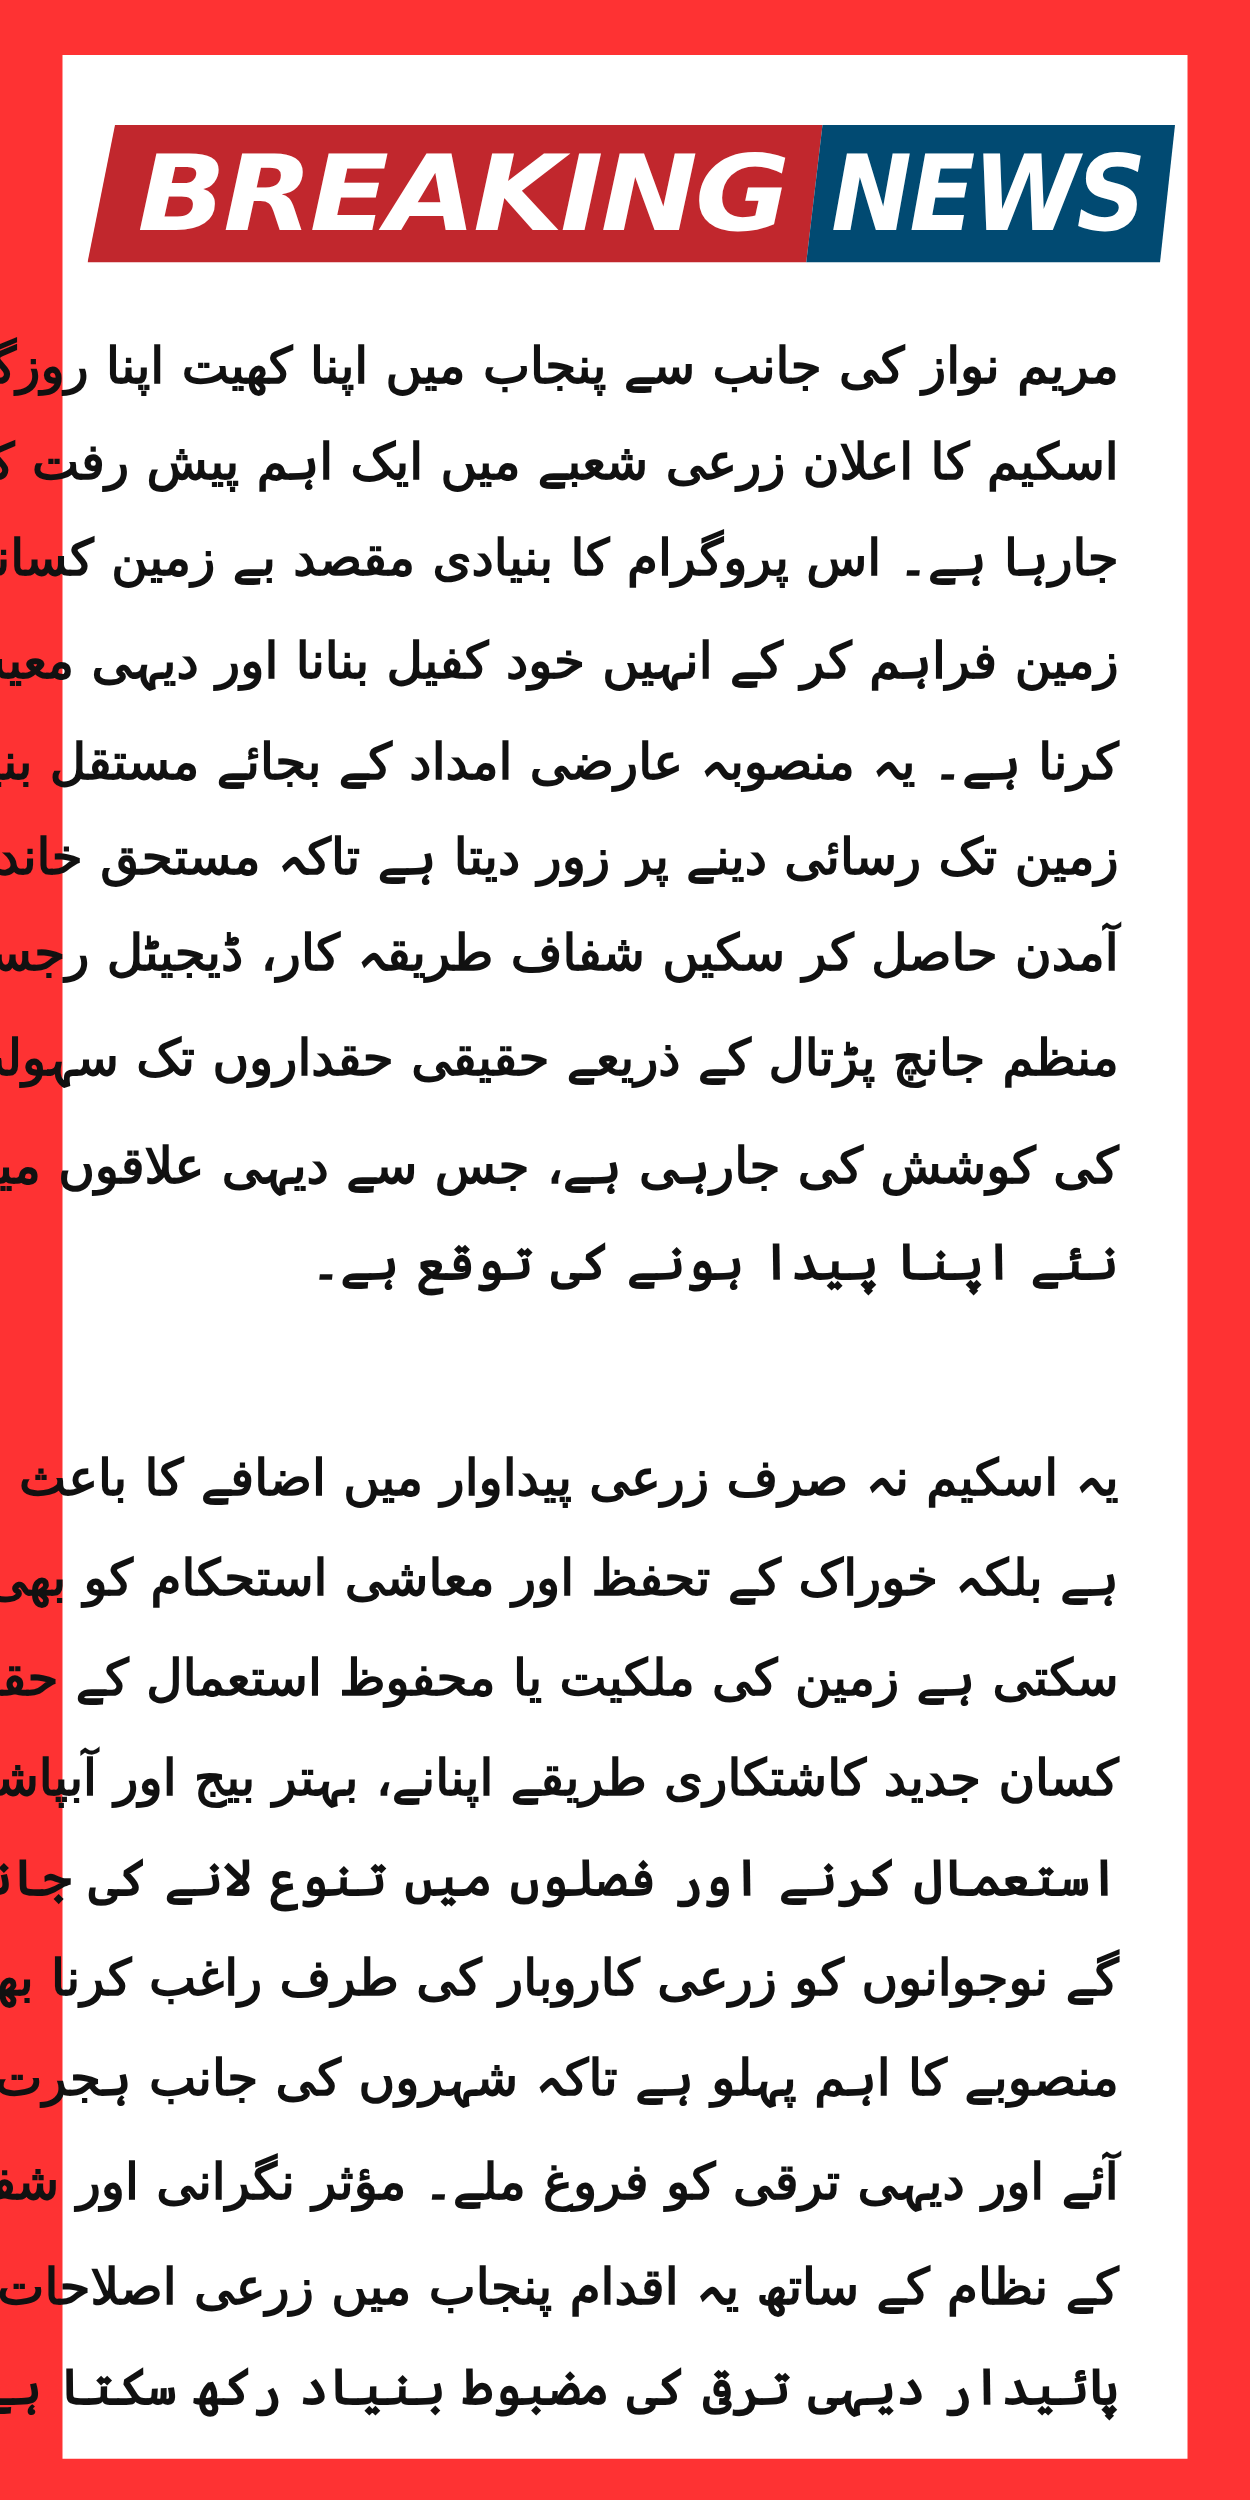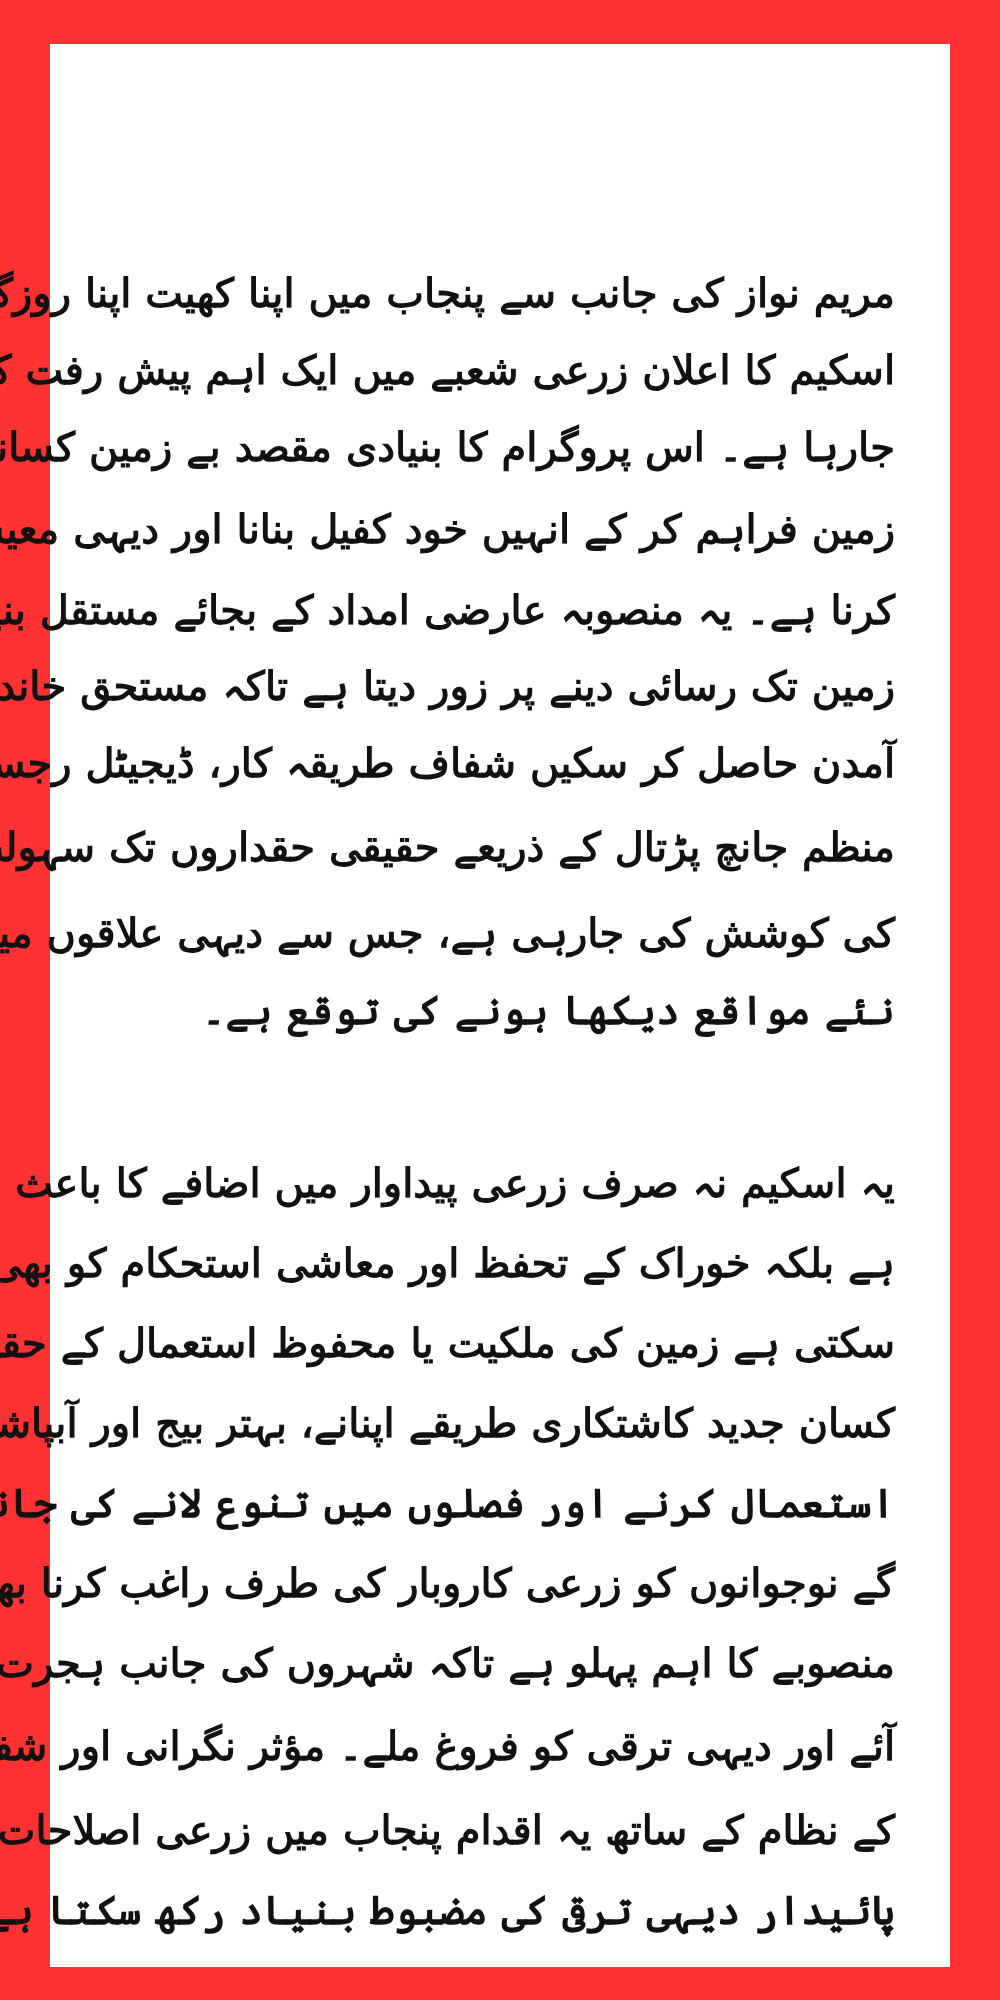--- a/index.html
+++ b/index.html
@@ -52,34 +52,42 @@
     }
     .line.last {
       text-align-last: right;
     }
   </style>
 </head>
 <body>
 
 <div class="card">
 
+  <div class="banner">
+    <svg viewBox="0 0 870 110" xmlns="http://www.w3.org/2000/svg">
+      <polygon points="22,0 588,0 575,110 0,110" fill="#c1272d"></polygon>
+      <polygon points="588,0 870,0 858,110 575,110" fill="#014a72"></polygon>
+      <text x="300" y="84" text-anchor="middle" font-size="84" class="banner-text" textLength="520" lengthAdjust="spacingAndGlyphs">BREAKING</text>
+      <text x="720" y="84" text-anchor="middle" font-size="84" class="banner-text" textLength="250" lengthAdjust="spacingAndGlyphs">NEWS</text>
+    </svg>
+  </div>
 
   <div class="article">
 
     <div>
       <div class="line" style="top:219px;">مریم نواز کی جانب سے پنجاب میں اپنا کھیت اپنا روزگار 2026</div>
       <div class="line" style="top:296px;">اسکیم کا اعلان زرعی شعبے میں ایک اہم پیش رفت کے طور پر دیکھا</div>
       <div class="line" style="top:373px;">جارہا ہے۔ اس پروگرام کا بنیادی مقصد بے زمین کسانوں کو زرعی</div>
       <div class="line" style="top:455px;">زمین فراہم کر کے انہیں خود کفیل بنانا اور دیہی معیشت کو مضبوط</div>
       <div class="line" style="top:536px;">کرنا ہے۔ یہ منصوبہ عارضی امداد کے بجائے مستقل بنیادوں پر</div>
       <div class="line" style="top:612px;">زمین تک رسائی دینے پر زور دیتا ہے تاکہ مستحق خاندان پائیدار</div>
       <div class="line" style="top:689px;">آمدن حاصل کر سکیں شفاف طریقہ کار، ڈیجیٹل رجسٹریشن اور</div>
       <div class="line" style="top:773px;">منظم جانچ پڑتال کے ذریعے حقیقی حقداروں تک سہولت پہنچانے</div>
       <div class="line" style="top:859px;">کی کوشش کی جارہی ہے، جس سے دیہی علاقوں میں روزگار کے</div>
-      <div class="line last" style="top:936px;">نئے مواقع دیکھا ہونے کی توقع ہے۔</div>
+      <div class="line last" style="top:936px;">نئے اپنا پیدا ہونے کی توقع ہے۔</div>
     </div>
 
     <div>
       <div class="line" style="top:1109px;">یہ اسکیم نہ صرف زرعی پیداوار میں اضافے کا باعث بن سکتی</div>
       <div class="line" style="top:1189px;">ہے بلکہ خوراک کے تحفظ اور معاشی استحکام کو بھی تقویت دے</div>
       <div class="line" style="top:1269px;">سکتی ہے زمین کی ملکیت یا محفوظ استعمال کے حقوق ملنے سے</div>
       <div class="line" style="top:1349px;">کسان جدید کاشتکاری طریقے اپنانے، بہتر بیج اور آبپاشی نظام</div>
       <div class="line" style="top:1429px;">استعمال کرنے اور فصلوں میں تنوع لانے کی جانب مائل ہوں</div>
       <div class="line" style="top:1509px;">گے نوجوانوں کو زرعی کاروبار کی طرف راغب کرنا بھی اس</div>
       <div class="line" style="top:1589px;">منصوبے کا اہم پہلو ہے تاکہ شہروں کی جانب ہجرت میں کمی</div>

